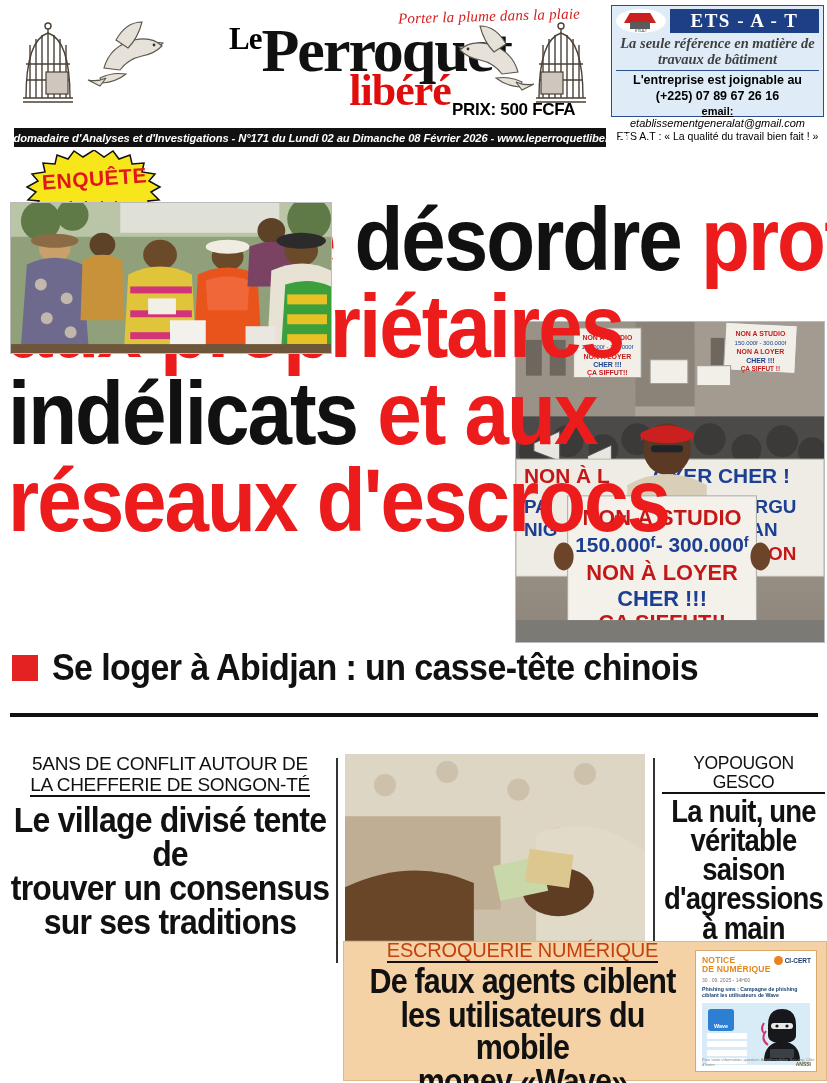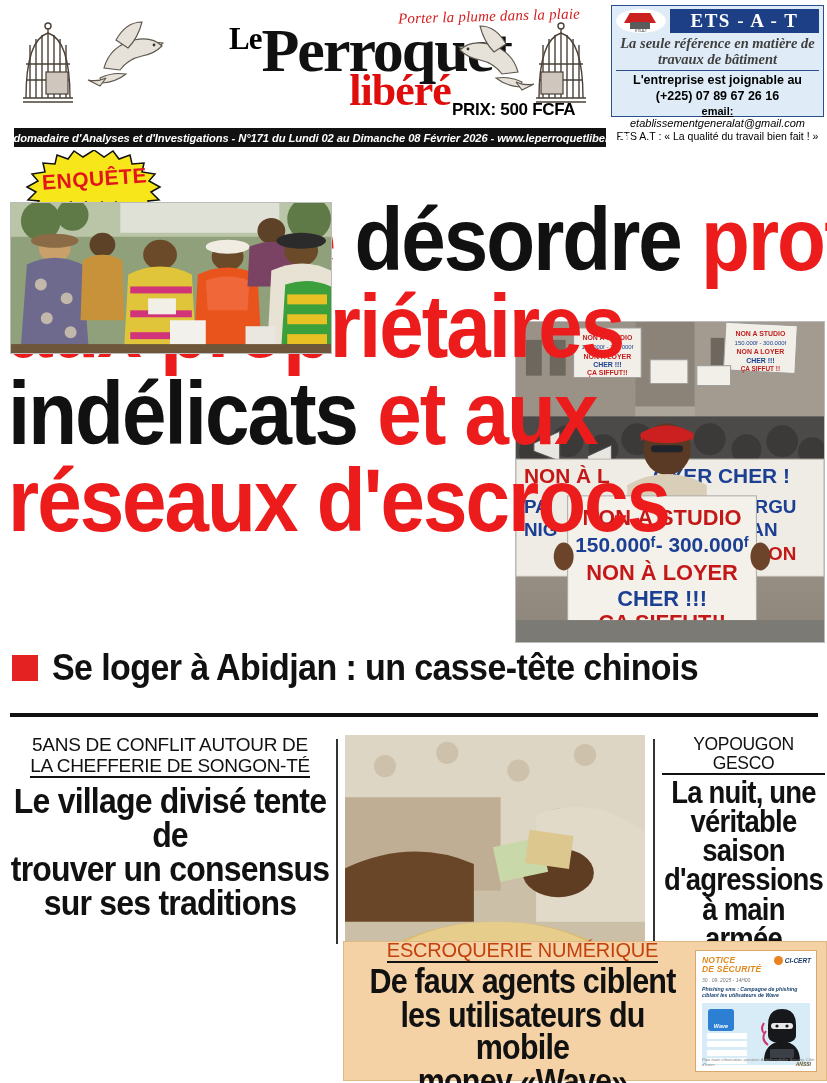--- a/index.html
+++ b/index.html
@@ -146,21 +146,21 @@
   }
   .sq { width: 26px; height: 26px; background: #e52222; flex: none; }
   .lead-sub-text {
     font-family: "Liberation Sans", sans-serif; font-weight: bold;
     font-size: 34px; color: #111; letter-spacing: -0.6px; white-space: nowrap;
     transform: scaleY(1.08);
   }
   .hr-thick { position: absolute; left: 10px; top: 713px; width: 808px; height: 4px; background: #111; }
 
   
-  .cols { position: absolute; left: 0; top: 735px; width: 726px; height: 215px; }
+  .cols { position: absolute; left: 0; top: 754px; width: 726px; height: 215px; }
   .vrule { position: absolute; width: 2px; background: #333; top: 4px; height: 205px; }
 
   .col { position: absolute; top: 0; }
   .col-kicker {
     font-family: "Liberation Sans", sans-serif; font-size: 19px; color: #111;
     text-align: center; line-height: 1.08; letter-spacing: -0.3px;
   }
   .col-kicker .u { border-bottom: 2px solid #111; display: inline-block; }
   .col-title {
     font-family: "Liberation Sans", sans-serif; font-weight: bold; color: #111;
@@ -198,21 +198,21 @@
     letter-spacing: -0.2px;
   }
   .botbox-kicker span { border-bottom: 2px solid #111; }
   .botbox-title {
     font-family: "Liberation Sans", sans-serif; font-weight: bold; font-size: 30.5px;
     color: #111; line-height: 0.97; letter-spacing: -0.8px; margin-top: 3px;
     transform: scaleY(1.12); transform-origin: center top;
   }
   .botbox-img {
     width: 122px; height: 122px; margin-right: 9px; flex: none;
-    border: 1px solid #d9a86a; background: #86efac; overflow: hidden; position: relative; font-style: italic;
+    border: 1px solid #d9a86a; background: #86efac; overflow: hidden; position: relative;
   }
 
   
   .np { position: absolute; inset: 0; background: #fff; padding: 5px 6px; }
   .np-h1 { font-size: 8.5px; font-weight: bold; color: #e08a1e; line-height: 1.05; letter-spacing: 0.2px; }
   .np-h2 { font-size: 8.5px; font-weight: bold; color: #e08a1e; line-height: 1.05; letter-spacing: 0.2px; }
   .np-cert {
     position: absolute; right: 5px; top: 5px; display: flex; align-items: center; gap: 2px;
   }
   .np-cert .dot { width: 9px; height: 9px; border-radius: 50%; background: #e8821e; }
@@ -623,21 +623,21 @@
       </div>
       <div class="botbox-title">
         <div>De faux agents ciblent</div>
         <div>les utilisateurs du mobile</div>
         <div>money «Wave»</div>
       </div>
     </div>
     <div class="botbox-img">
       <div class="np">
         <div class="np-h1">NOTICE</div>
-        <div class="np-h2">DE SÉCURITÉ</div>
+        <div class="np-h2">DE NUMÉRIQUE</div>
         <div class="np-cert">
           <div class="dot"></div>
           <div class="tx">CI-CERT</div>
         </div>
         <div class="np-date">30 . 09. 2025 - 14H00</div>
         <div class="np-desc">Phishing sms : Campagne de phishing ciblant les utilisateurs de Wave</div>
         <div class="np-panel">
           <div class="np-wave">Wave</div>
           <div class="np-rows">
             <div class="np-row"></div>

